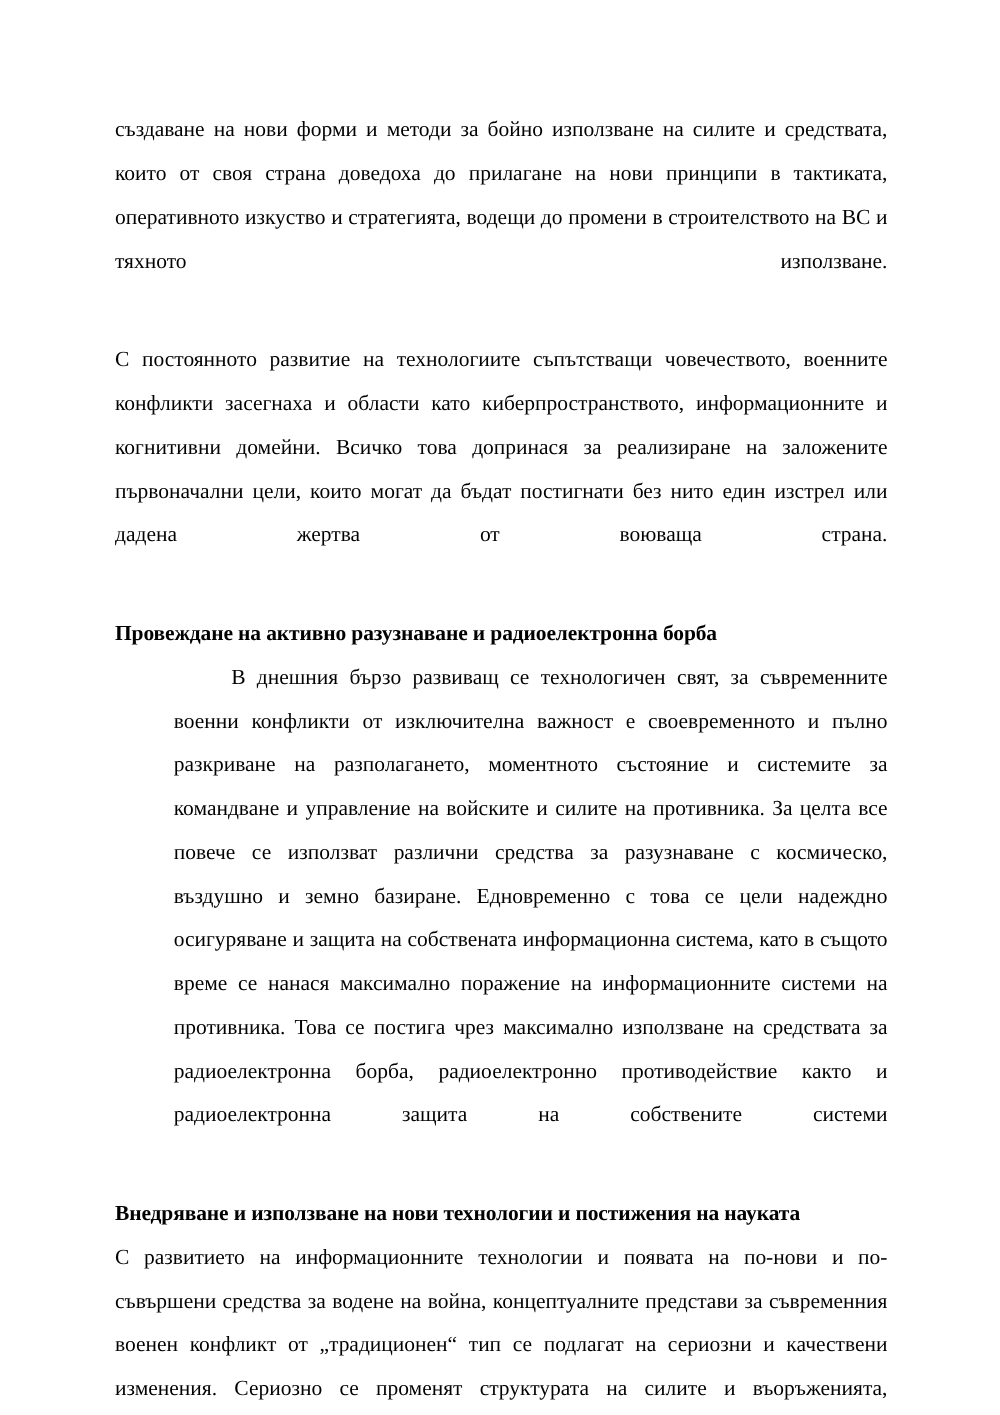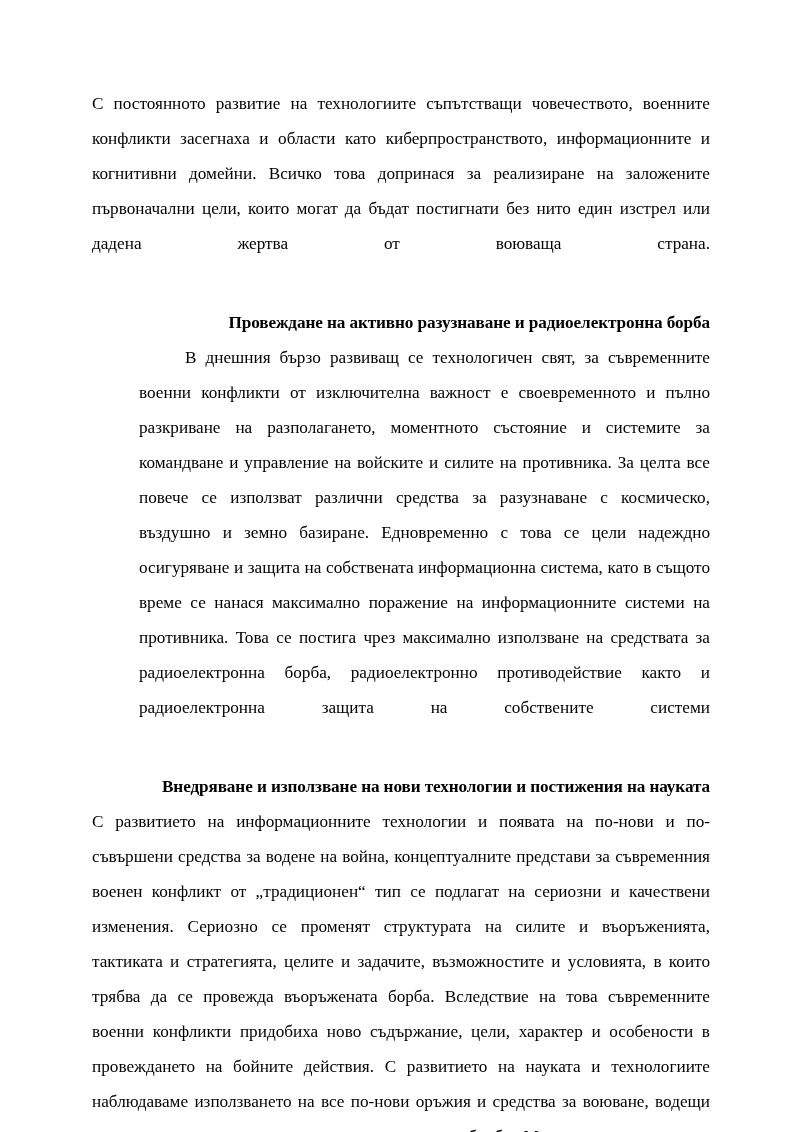--- a/index.html
+++ b/index.html
@@ -37,40 +37,41 @@
   }
   p.indent {
     text-indent: 46px;
     margin-left: 47px;
   }
   h2.heading {
     margin: 0 0 0 0;
     font-size: 17.2px;
     line-height: 35px;
     font-weight: bold;
-    text-align: right;
+    text-align: left;
     letter-spacing: -0.1px;
   }
   .gap-before-heading {
     margin-top: 9px;
   }
   
   p.para::after {
     content: "";
     display: inline-block;
     width: 100%;
     height: 0;
   }
 </style>
 </head>
 <body>
 
 <div class="page">
   <div class="content">
 
+    <p class="para">създаване на нови форми и методи за бойно използване на силите и средствата, които от своя страна доведоха до прилагане на нови принципи в тактиката, оперативното изкуство и стратегията, водещи до промени в строителството на ВС и тяхното използване.</p>
 
     <p class="para">С постоянното развитие на технологиите съпътстващи човечеството, военните конфликти засегнаха и области като киберпространството, информационните и когнитивни домейни. Всичко това допринася за реализиране на заложените първоначални цели, които могат да бъдат постигнати без нито един изстрел или дадена жертва от воюваща страна.</p>
 
     <h2 class="heading gap-before-heading">Провеждане на активно разузнаване и радиоелектронна борба</h2>
 
     <p class="para indent">В днешния бързо развиващ се технологичен свят, за съвременните военни конфликти от изключителна важност е своевременното и пълно разкриване на разполагането, моментното състояние и системите за командване и управление на войските и силите на противника. За целта все повече се използват различни средства за разузнаване с космическо, въздушно и земно базиране. Едновременно с това се цели надеждно осигуряване и защита на собствената информационна система, като в същото време се нанася максимално поражение на информационните системи на противника. Това се постига чрез максимално използване на средствата за радиоелектронна борба, радиоелектронно противодействие както и радиоелектронна защита на собствените системи</p>
 
     <h2 class="heading gap-before-heading">Внедряване и използване на нови технологии и постижения на науката</h2>
 
     <p class="para">С развитието на информационните технологии и появата на по-нови и по-съвършени средства за водене на война, концептуалните представи за съвременния военен конфликт от „традиционен“ тип се подлагат на сериозни и качествени изменения. Сериозно се променят структурата на силите и въоръженията, тактиката и стратегията, целите и задачите, възможностите и условията, в които трябва да се провежда въоръжената борба. Вследствие на това съвременните военни конфликти придобиха ново съдържание, цели, характер и особености в провеждането на бойните действия. С развитието на науката и технологиите наблюдаваме използването на все по-нови оръжия и средства за воюване, водещи до нови методи за провеждане на въоръжената борба. Масовото използване на съвременни бронирани машини, ново</p>

